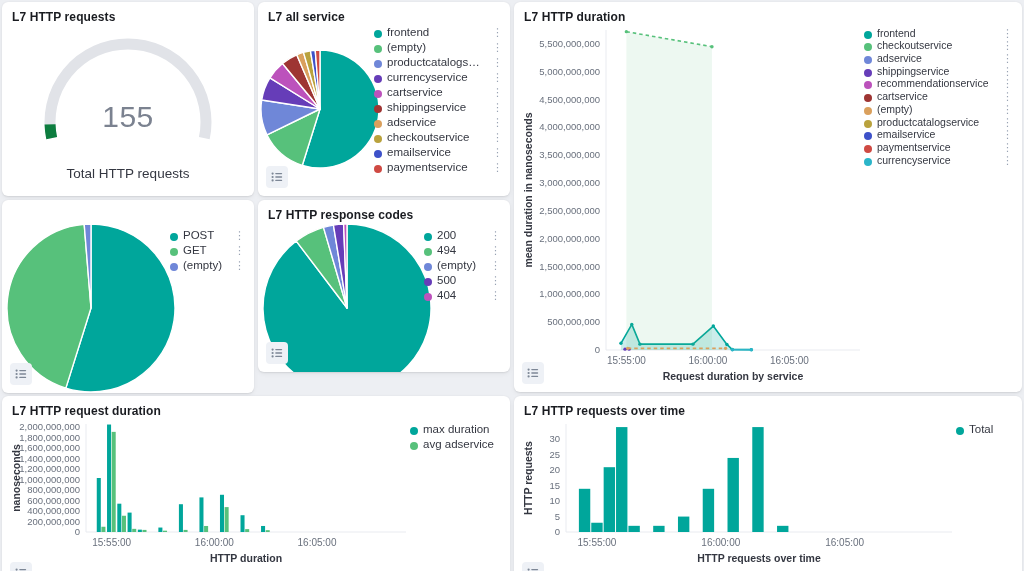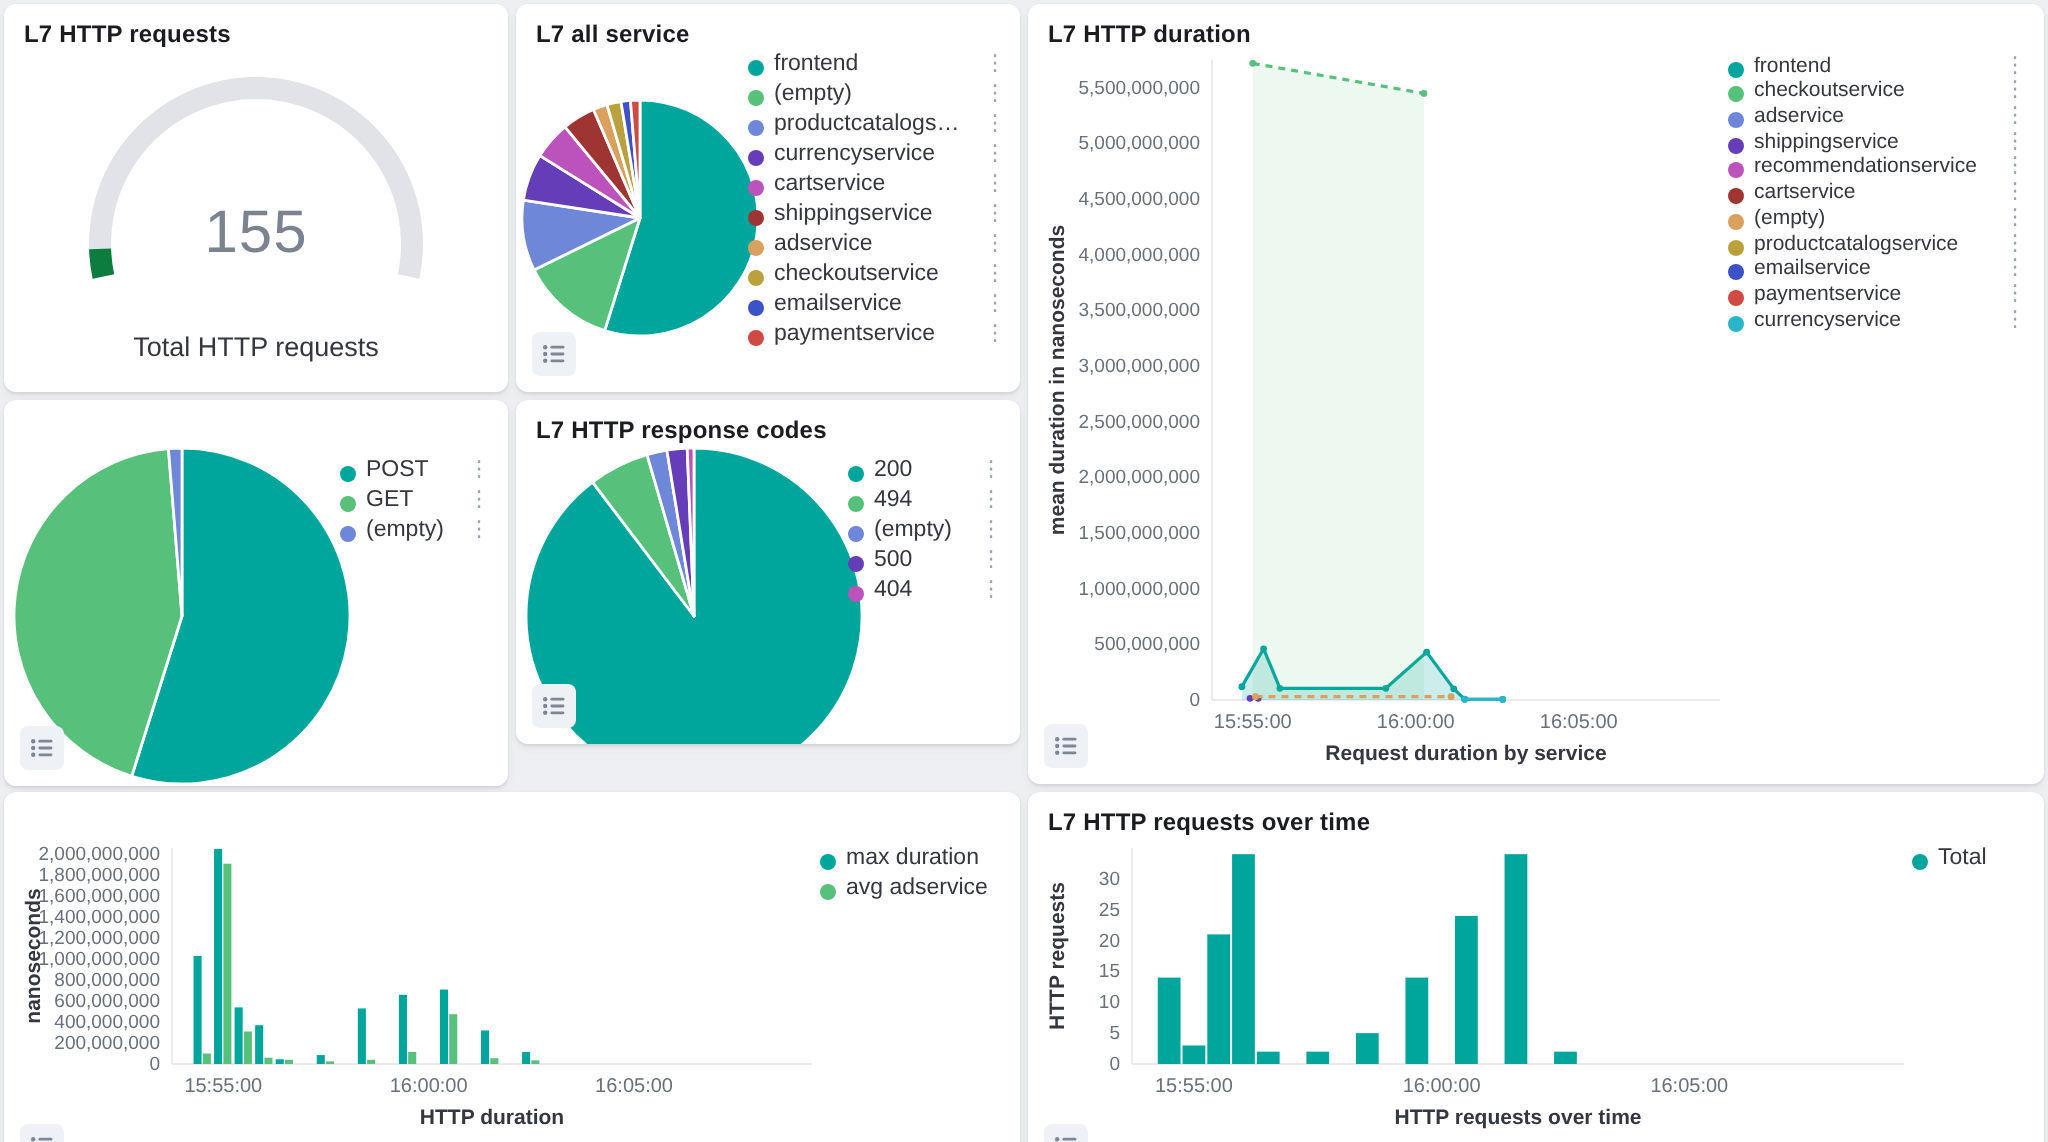--- a/index.html
+++ b/index.html
@@ -321,20 +321,21 @@
             <circle cx="1.6" cy="9.4" r="1.1"></circle>
         <rect x="4.2" y="1.9" width="7" height="1.4" rx=".7"></rect>
             <rect x="4.2" y="5.3" width="7" height="1.4" rx=".7"></rect>
             <rect x="4.2" y="8.7" width="7" height="1.4" rx=".7"></rect>
           </g>
       </svg>
     </button>
   </section>
 
   <section class="panel" style="left:2px;top:396px;width:508px;height:196px">
+    <h3 class="ptitle">L7 HTTP request duration</h3>
     <div class="cbody" style="top:22px;height:148px">
       <svg class="cart" viewBox="0 0 400 148">
           <text x="70" y="117" text-anchor="end" font-size="9.5" fill="#69707d">0</text>
           <text x="70" y="106.51456310679612" text-anchor="end" font-size="9.5" fill="#69707d">200,000,000</text>
           <text x="70" y="96.02912621359224" text-anchor="end" font-size="9.5" fill="#69707d">400,000,000</text>
           <text x="70" y="85.54368932038835" text-anchor="end" font-size="9.5" fill="#69707d">600,000,000</text>
           <text x="70" y="75.05825242718447" text-anchor="end" font-size="9.5" fill="#69707d">800,000,000</text>
           <text x="70" y="64.57281553398059" text-anchor="end" font-size="9.5" fill="#69707d">1,000,000,000</text>
           <text x="70" y="54.087378640776706" text-anchor="end" font-size="9.5" fill="#69707d">1,200,000,000</text>
           <text x="70" y="43.60194174757281" text-anchor="end" font-size="9.5" fill="#69707d">1,400,000,000</text>

